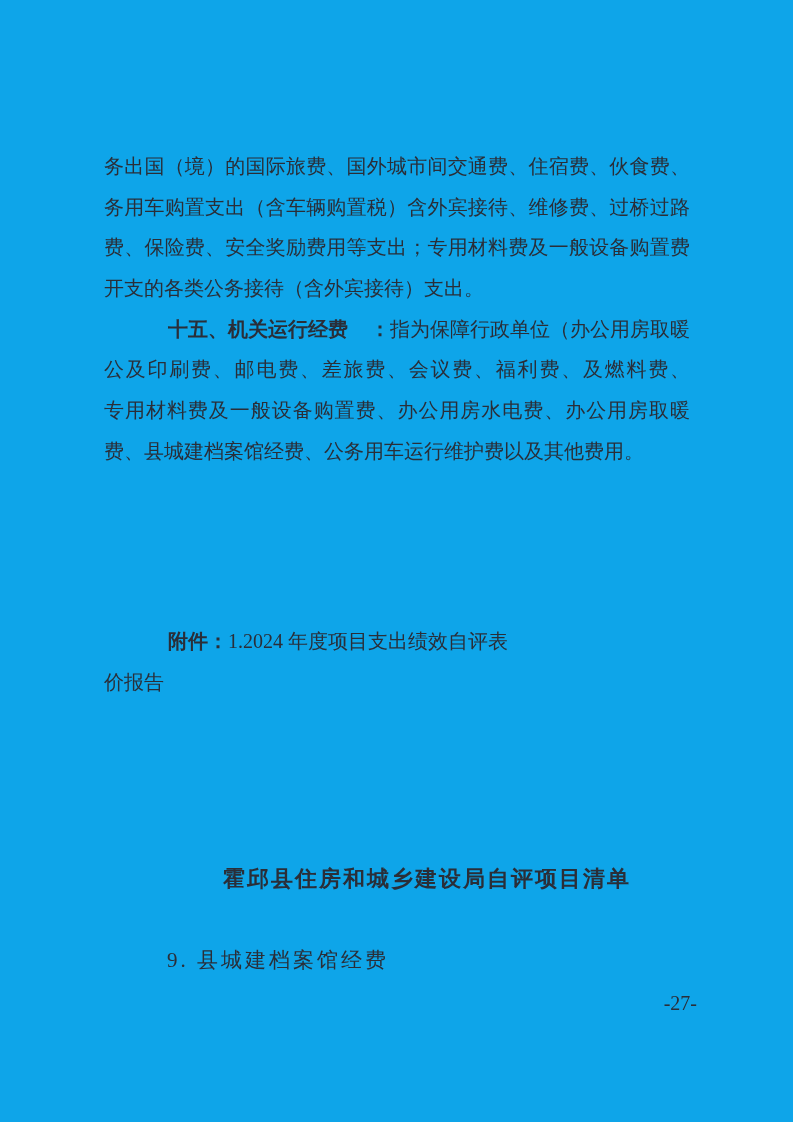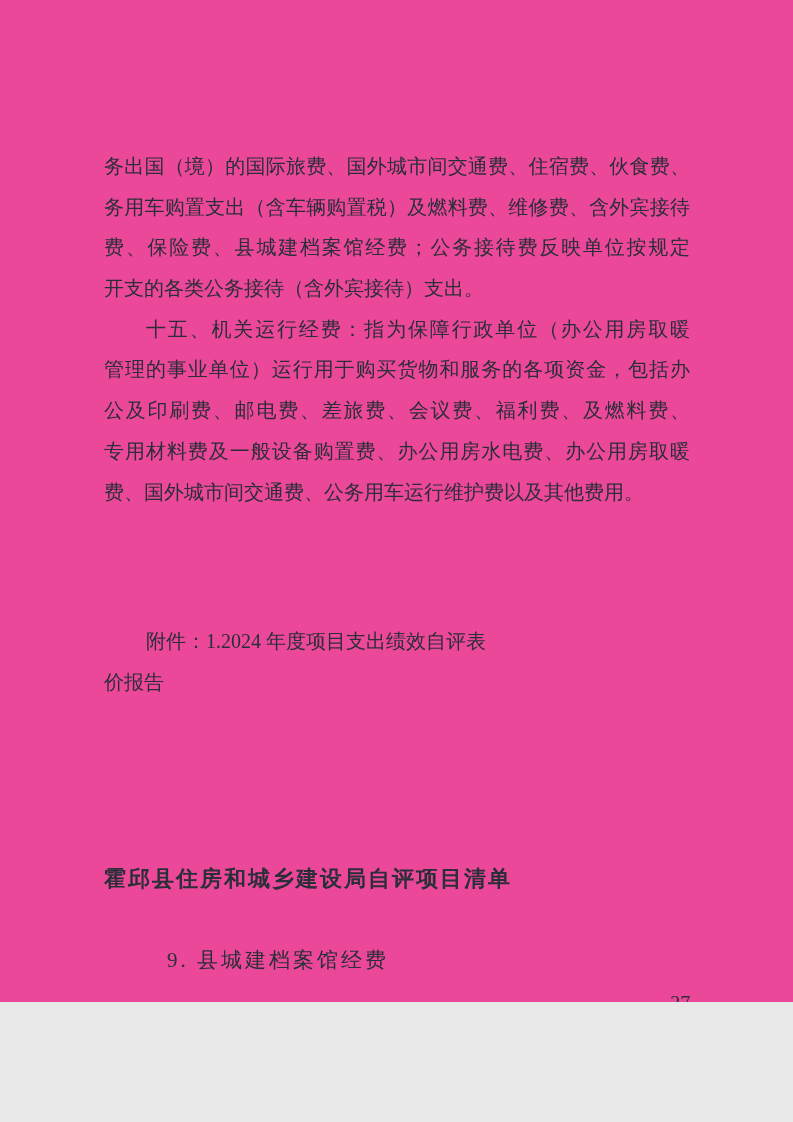--- a/index.html
+++ b/index.html
@@ -3,23 +3,23 @@
 <meta charset="utf-8">
 <style>
   html, body {
     margin: 0;
     padding: 0;
     background: #e8e8e8;
   }
   .page {
     position: relative;
     width: 793px;
-    height: 1002px;
+    height: 1122px;
     margin: 0 auto;
-    background: #ec4899;
+    background: #0ea5e9;
     overflow: hidden;
     font-family: "Liberation Serif", "DejaVu Serif", serif;
     color: #2a2e38;
   }
   .doc-body {
     position: absolute;
     left: 104px;
     top: 146px;
     width: 586px;
     font-size: 20px;
@@ -31,38 +31,39 @@
     overflow: visible;
   }
   .justify {
     text-align: justify;
     text-align-last: justify;
   }
   .indent2 {
     padding-left: 42px;
   }
   .bold {
-    font-weight: normal;
+    font-weight: bold;
+    margin-left: 22px;
   }
   .attach-block {
     position: absolute;
     left: 104px;
     top: 621px;
     width: 586px;
     font-size: 20px;
     line-height: 40.7px;
   }
   .attach-indent1 { padding-left: 42px; }
   .attach-indent2 { padding-left: 96px; }
   .section-title {
     position: absolute;
     left: 104px;
     right: 43px;
     top: 858px;
-    text-align: left;
+    text-align: center;
     font-weight: bold;
     font-size: 22px;
     letter-spacing: 2px;
     line-height: 41px;
   }
   .list-item {
     position: absolute;
     left: 167px;
     top: 940px;
     font-size: 21px;
@@ -79,31 +80,30 @@
     text-align: right;
   }
 </style>
 </head>
 <body>
 
 <div class="page">
 
   <div class="doc-body">
     <div class="line justify">务出国（境）的国际旅费、国外城市间交通费、住宿费、伙食费、</div>
-    <div class="line justify">务用车购置支出（含车辆购置税）及燃料费、维修费、含外宾接待</div>
-    <div class="line justify">费、保险费、县城建档案馆经费；公务接待费反映单位按规定</div>
+    <div class="line justify">务用车购置支出（含车辆购置税）含外宾接待、维修费、过桥过路</div>
+    <div class="line justify">费、保险费、安全奖励费用等支出；专用材料费及一般设备购置费</div>
     <div class="line">开支的各类公务接待（含外宾接待）支出。</div>
 
     <div class="line justify indent2">
       <span class="bold">十五、机关运行经费</span><span class="bold">：</span><span>指为保障行政单位（办公用房取暖</span>
     </div>
-    <div class="line justify">管理的事业单位）运行用于购买货物和服务的各项资金，包括办</div>
     <div class="line justify">公及印刷费、邮电费、差旅费、会议费、福利费、及燃料费、</div>
     <div class="line justify">专用材料费及一般设备购置费、办公用房水电费、办公用房取暖</div>
-    <div class="line">费、国外城市间交通费、公务用车运行维护费以及其他费用。</div>
+    <div class="line">费、县城建档案馆经费、公务用车运行维护费以及其他费用。</div>
   </div>
 
   <div class="attach-block">
     <div class="line attach-indent1">
       <span class="bold">附件：</span><span>1.2024 年度项目支出绩效自评表</span>
     </div>
     <div class="line">价报告</div>
   </div>
 
   <div class="section-title">霍邱县住房和城乡建设局自评项目清单</div>

